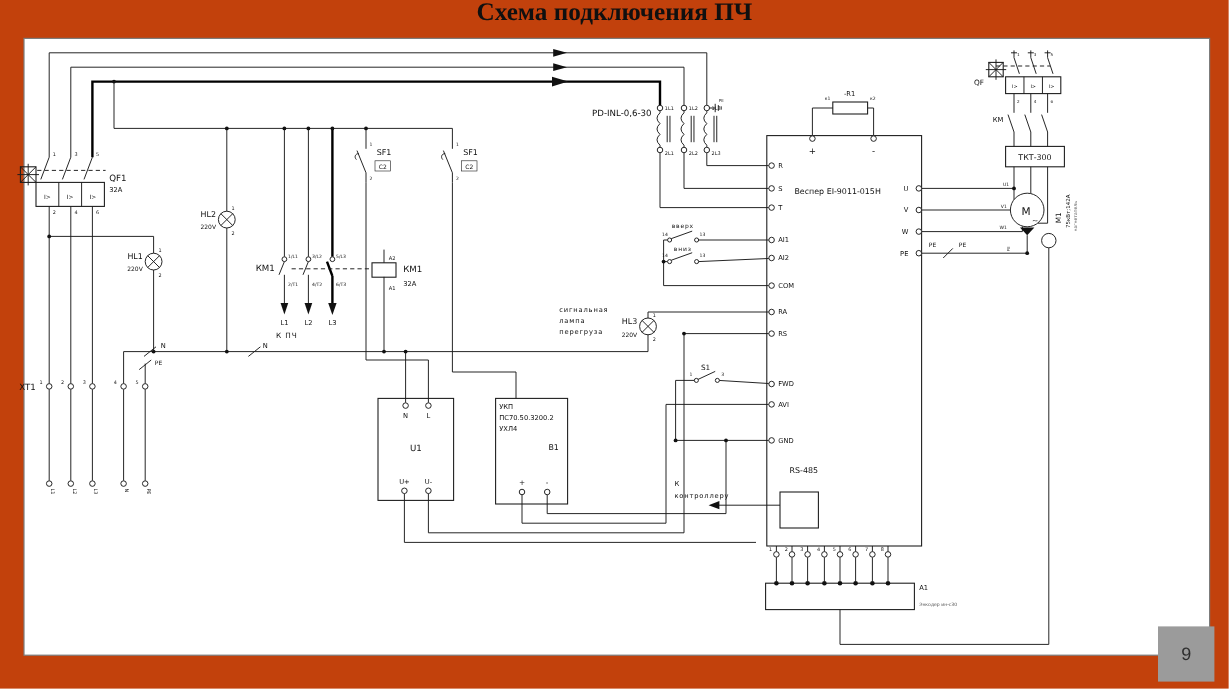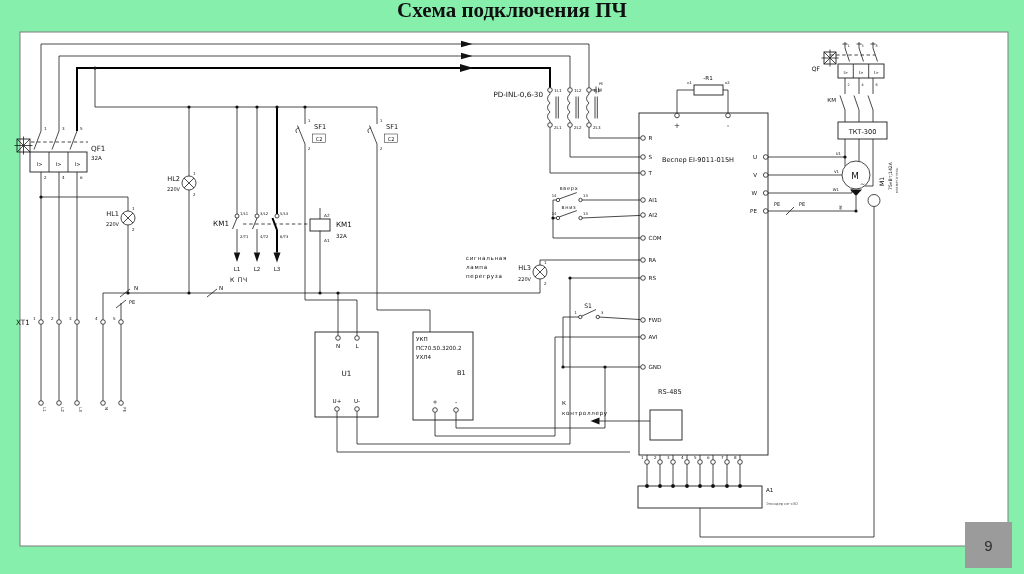--- a/index.html
+++ b/index.html
@@ -1,16 +1,16 @@
 <!DOCTYPE html>
 <html><head>
 <meta charset="utf-8">
 <style>
   html,body{margin:0;padding:0;background:#fff;width:1024px;height:574px;overflow:hidden}
-  #page{position:relative;width:1024px;height:574px;background:#86efac;font-family:"Liberation Sans",sans-serif}
+  #page{position:relative;width:1024px;height:574px;background:#c2410c;font-family:"Liberation Sans",sans-serif}
   #title{position:absolute;top:-2px;left:0;width:100%;text-align:center;font-family:"Liberation Serif",serif;font-weight:bold;font-size:21px;color:#101010;margin:0}
   #pagenum{position:absolute;left:965px;top:522px;width:47px;height:46px;background:#9b9b9b;color:#2e2e2e;font-size:15px;display:flex;align-items:center;justify-content:center}
   svg{position:absolute;left:0;top:0}
   svg text{fill:#111;font-family:"DejaVu Sans",sans-serif}
   .w{stroke:#1c1c1c;stroke-width:.8;fill:none}
   .wb{stroke:#000;stroke-width:2;fill:none}
   .dash{stroke-dasharray:3.5 2.6}
   .oc{fill:#fff;stroke:#1c1c1c;stroke-width:.8}
   .fd{fill:#111;stroke:none}
   .bx{fill:none;stroke:#1c1c1c;stroke-width:.9}

